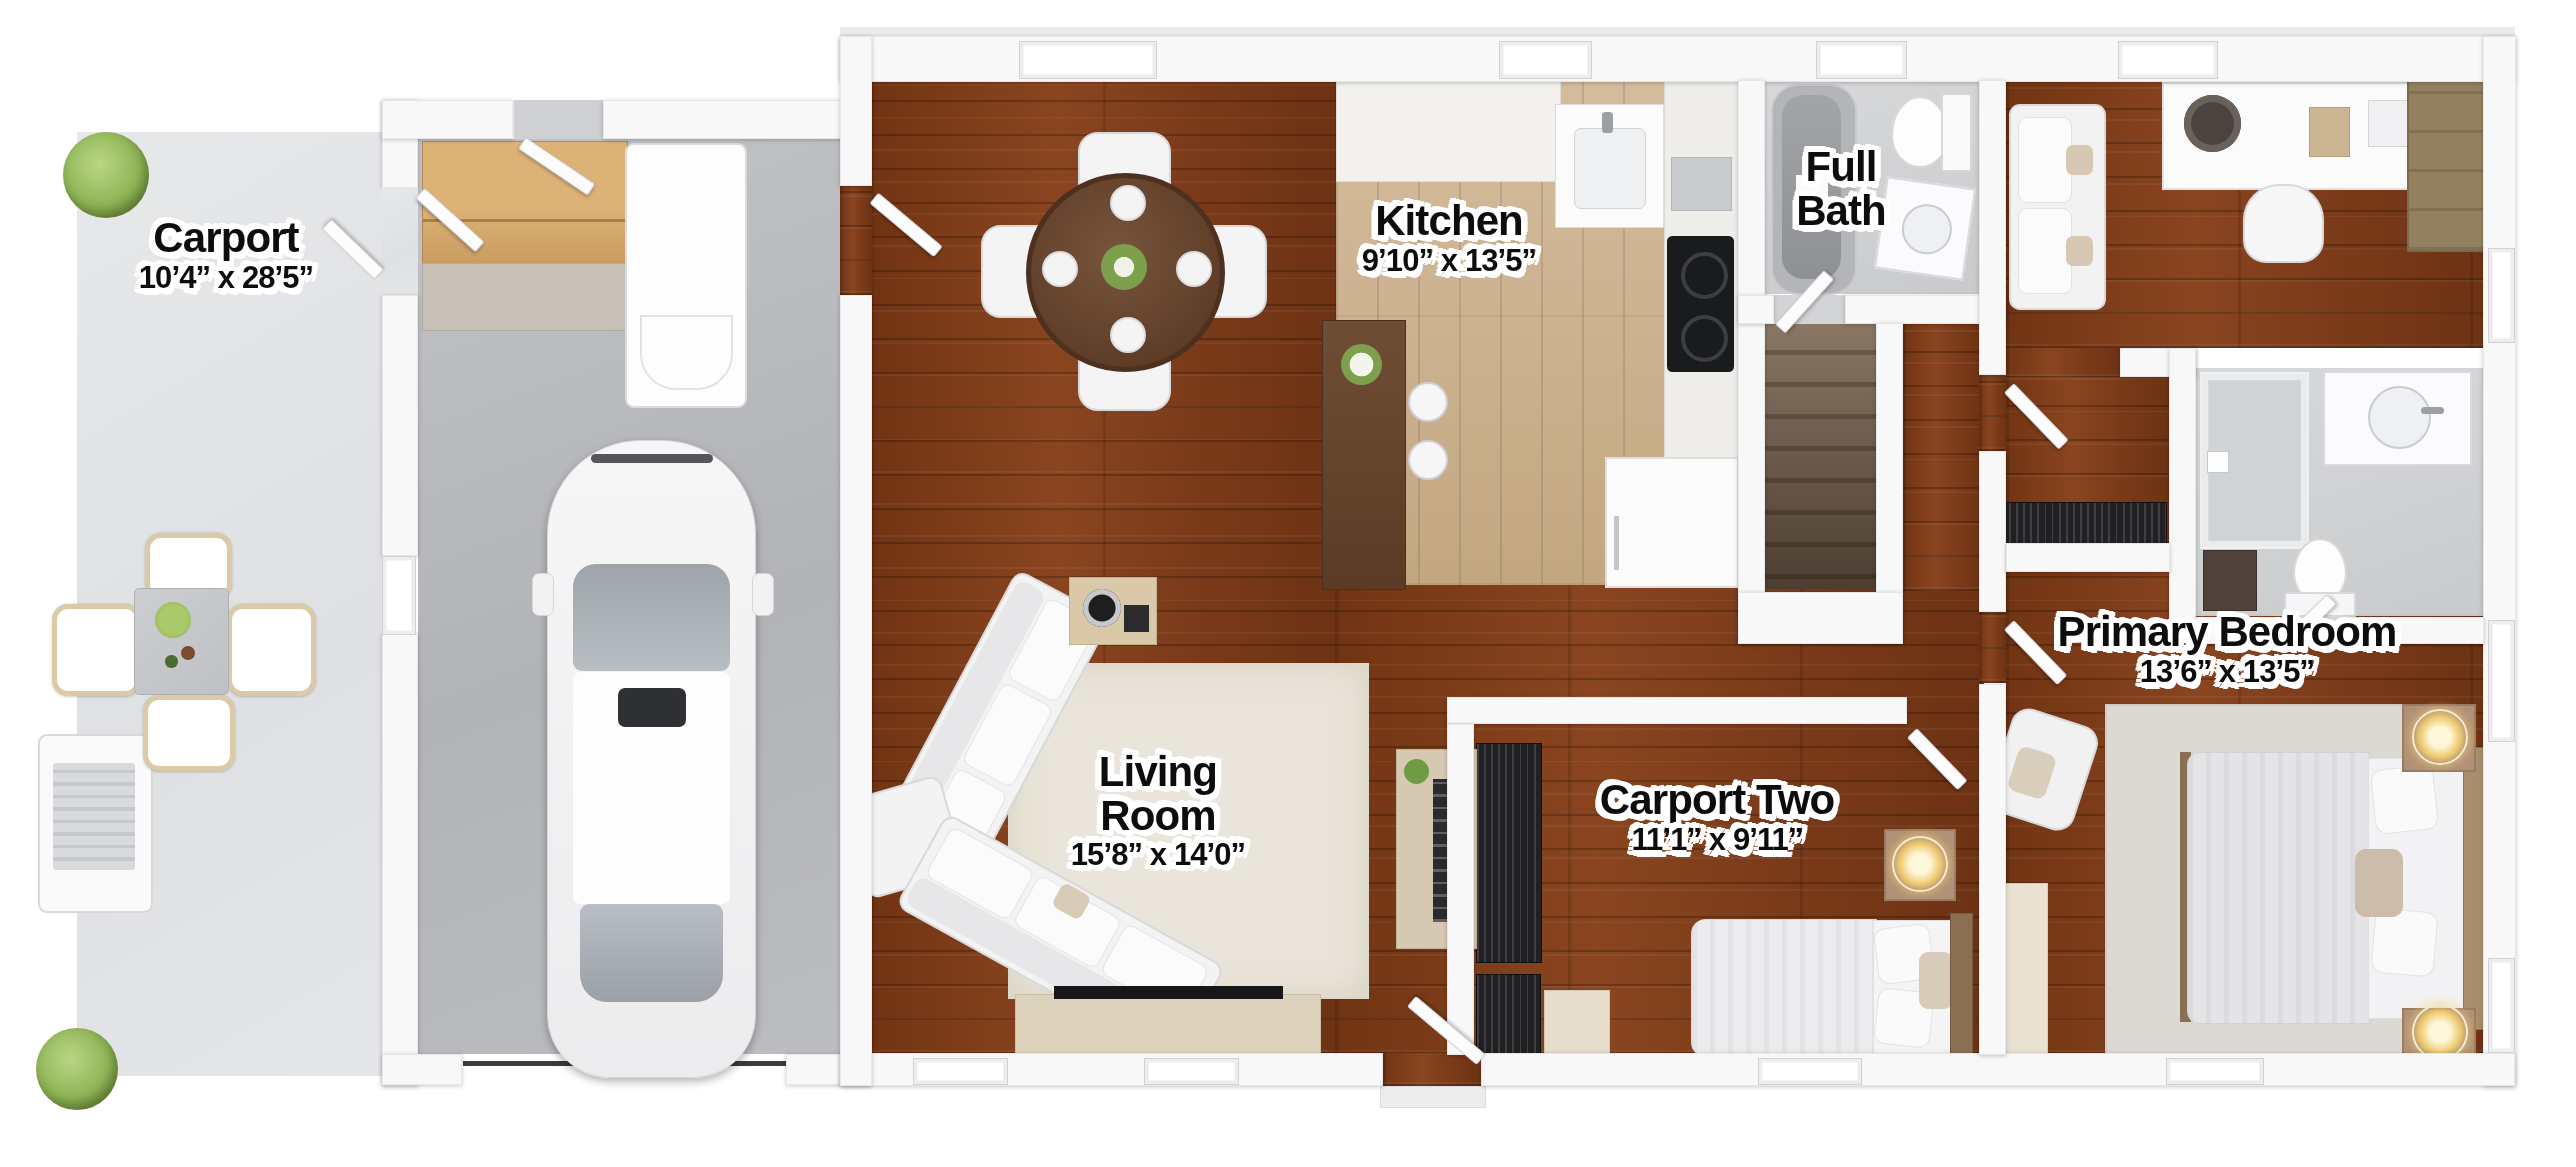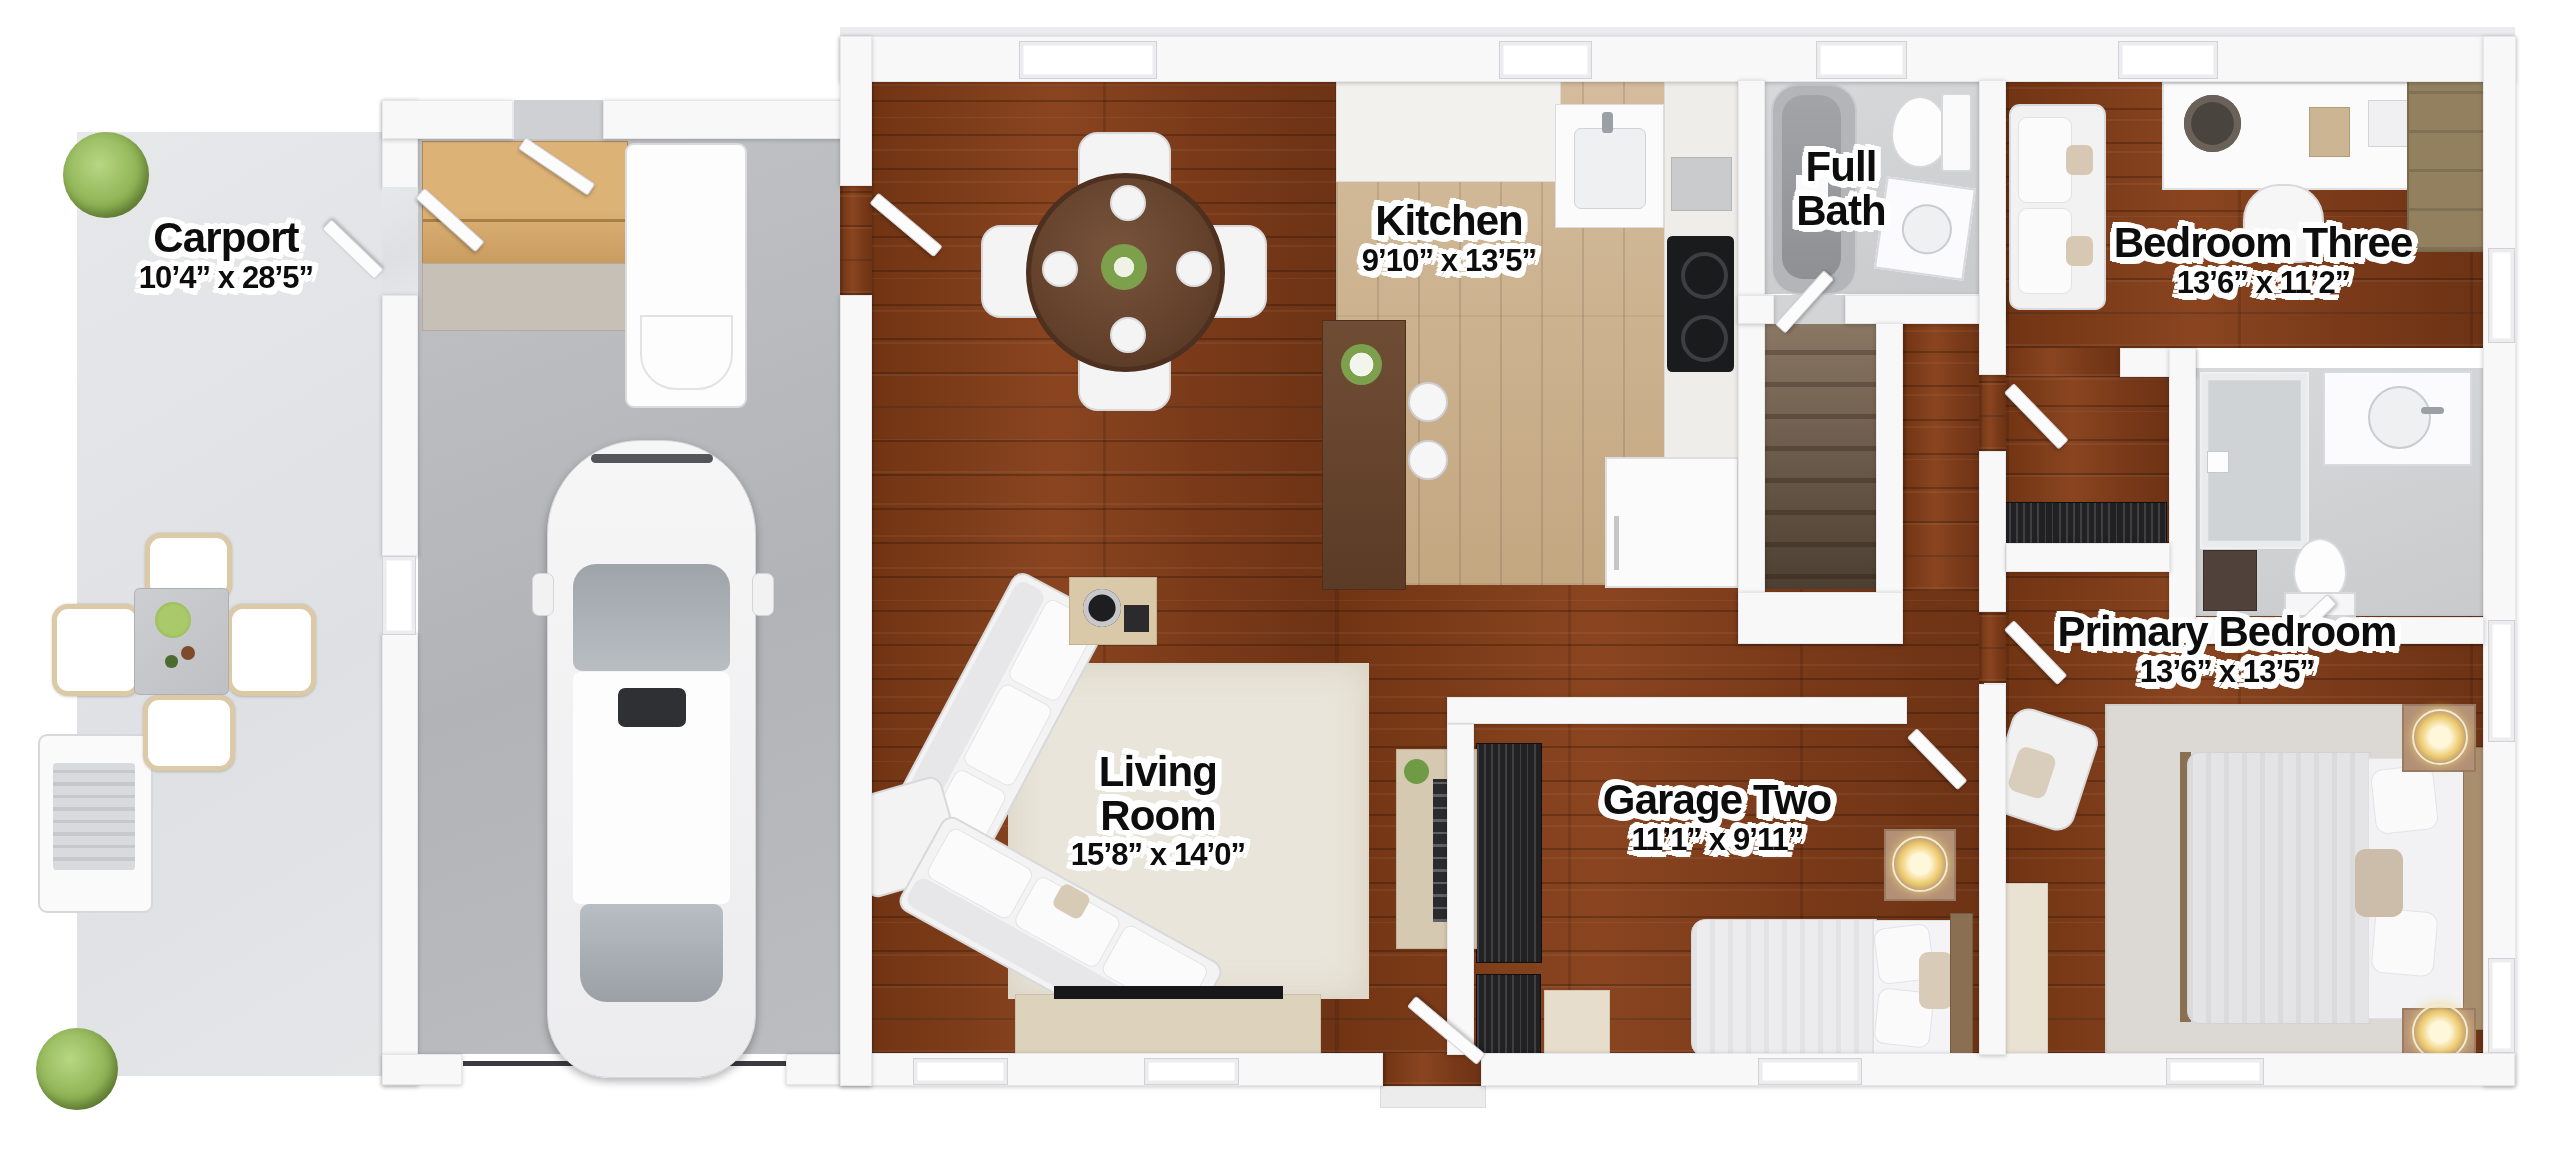--- a/index.html
+++ b/index.html
@@ -301,31 +301,27 @@
     <div class="nm">Carport</div>
     <div class="dm">10’4” x 28’5”</div>
   </div>
   <div class="lbl" style="left:1449px;top:239px;">
     <div class="nm">Kitchen</div>
     <div class="dm">9’10” x 13’5”</div>
   </div>
   <div class="lbl wrap" style="left:1841px;top:189px;width:170px;">
     <div class="nm">Full Bath</div>
   </div>
-  <div class="lbl" style="left:2263px;top:261px;">
-    <div class="nm">Bedroom Three</div>
-    <div class="dm">13’6” x 11’2”</div>
-  </div>
   <div class="lbl" style="left:2227px;top:650px;">
     <div class="nm">Primary Bedroom</div>
     <div class="dm">13’6” x 13’5”</div>
   </div>
   <div class="lbl wrap" style="left:1158px;top:811px;width:223px;">
     <div class="nm">Living Room</div>
     <div class="dm">15’8” x 14’0”</div>
   </div>
   <div class="lbl" style="left:1717px;top:818px;">
-    <div class="nm">Garage Two</div>
+    <div class="nm">Carport Two</div>
     <div class="dm">11’1” x 9’11”</div>
   </div>
 
 </div>
 
 
 </body></html>

